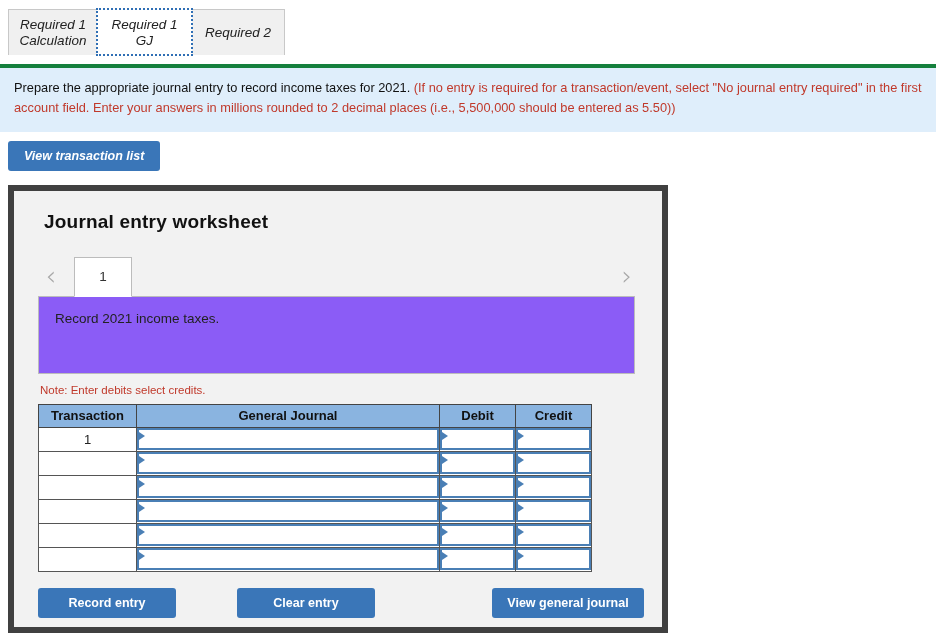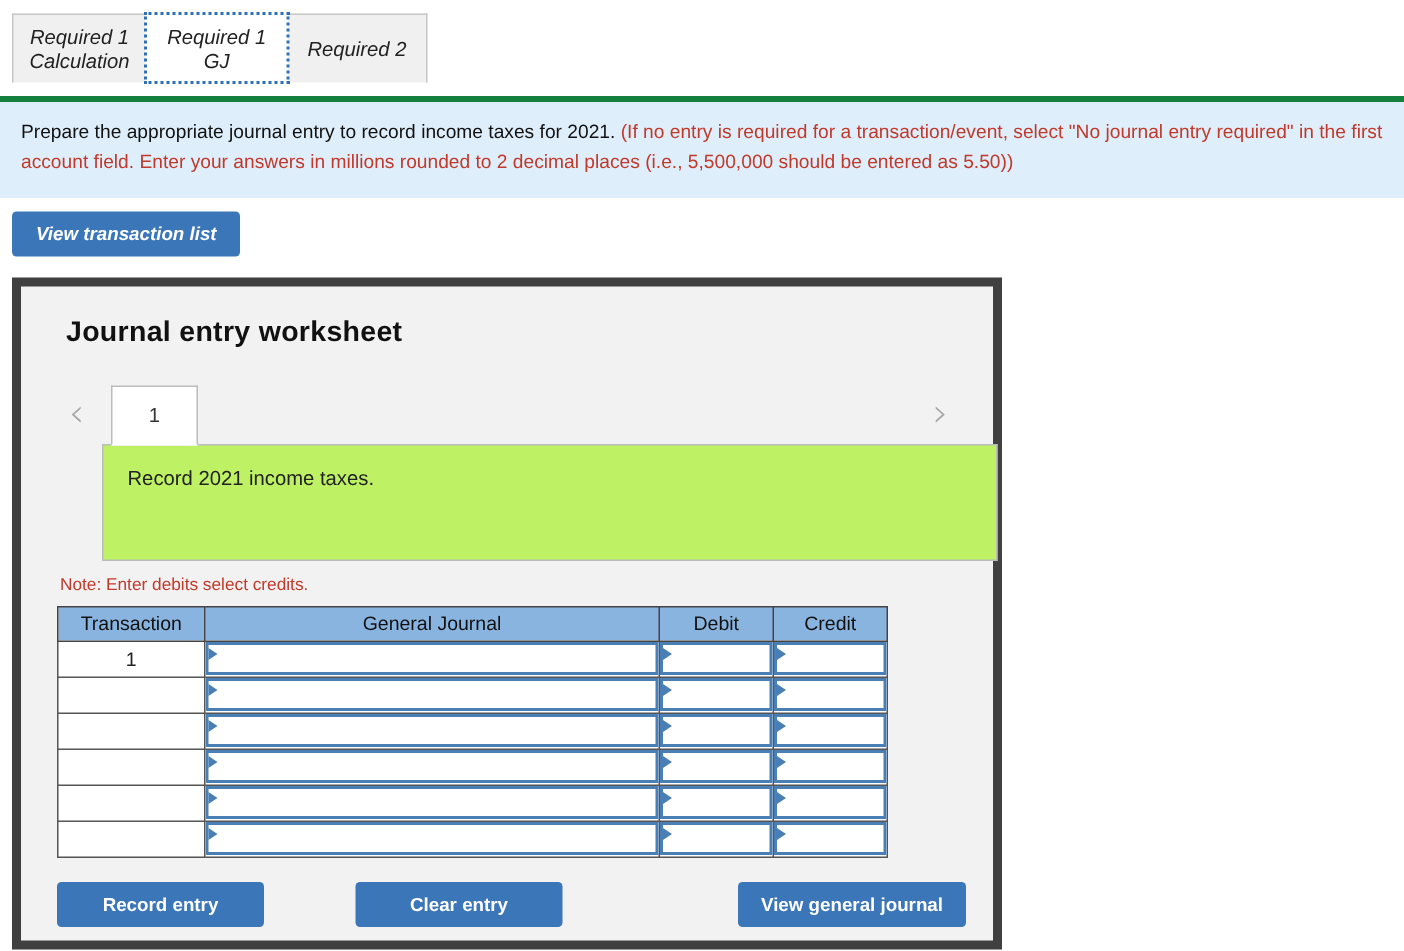--- a/index.html
+++ b/index.html
@@ -133,46 +133,45 @@
     margin-left: 10px;
     position: relative;
     z-index: 2;
     cursor: pointer;
   }
 
   
   .descbox {
     width: 597px;
     height: 78px;
-    background: #bef264;
+    background: #8b5cf6;
     border: 1px solid #bcbcbc;
     margin-top: -1px;
     padding: 14px 16px;
     font-size: 13.5px;
     color: #222222;
-    margin-left: 30px;
   }
 
   .note {
     color: #c0392b;
     font-size: 11.5px;
     margin: 10px 0 8px 2px;
   }
 
   
   table.journal {
     border-collapse: collapse;
     width: 553px;
     table-layout: fixed;
   }
   table.journal th {
     background: #8ab4e0;
     border: 1px solid #444444;
     font-size: 13px;
-    font-weight: normal;
+    font-weight: bold;
     color: #111111;
     height: 23px;
     padding: 0;
   }
   table.journal td {
     border: 1px solid #555555;
     height: 24px;
     padding: 0;
     background: #ffffff;
     vertical-align: middle;

